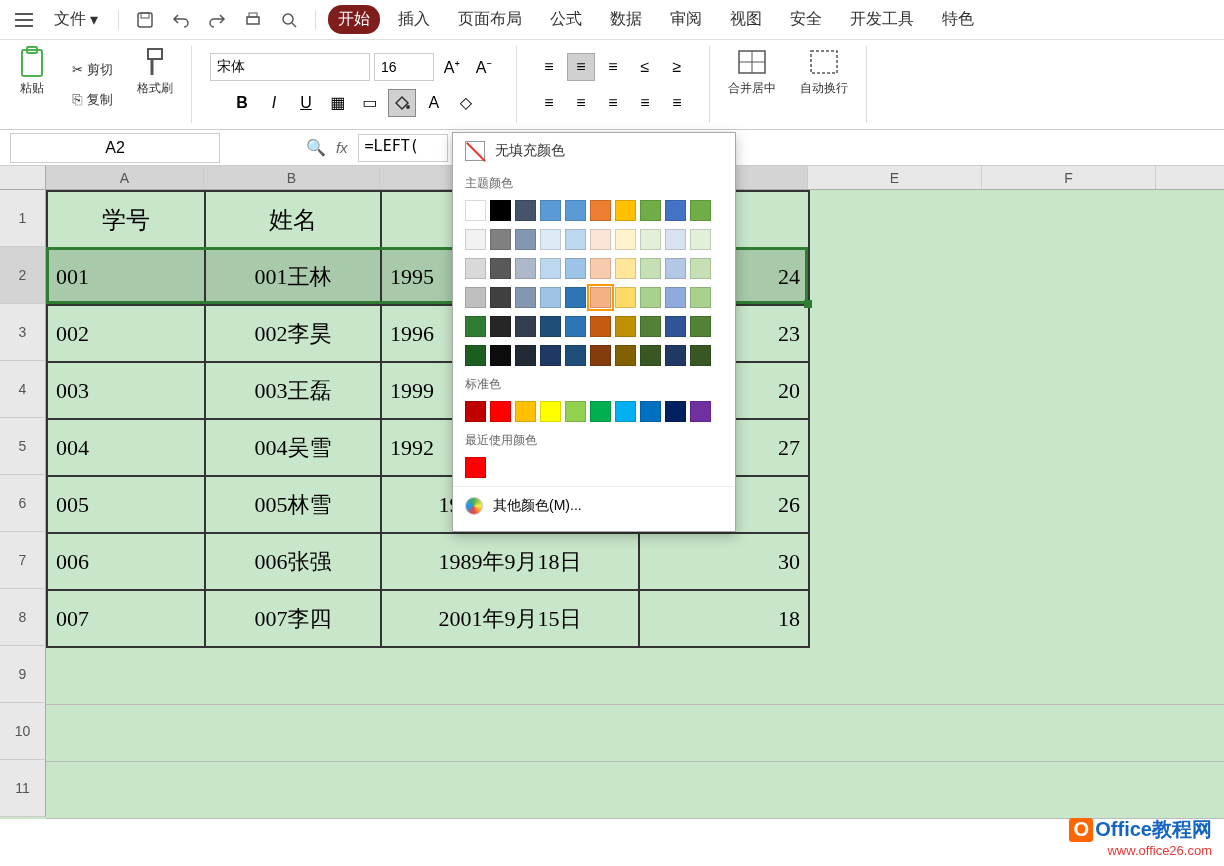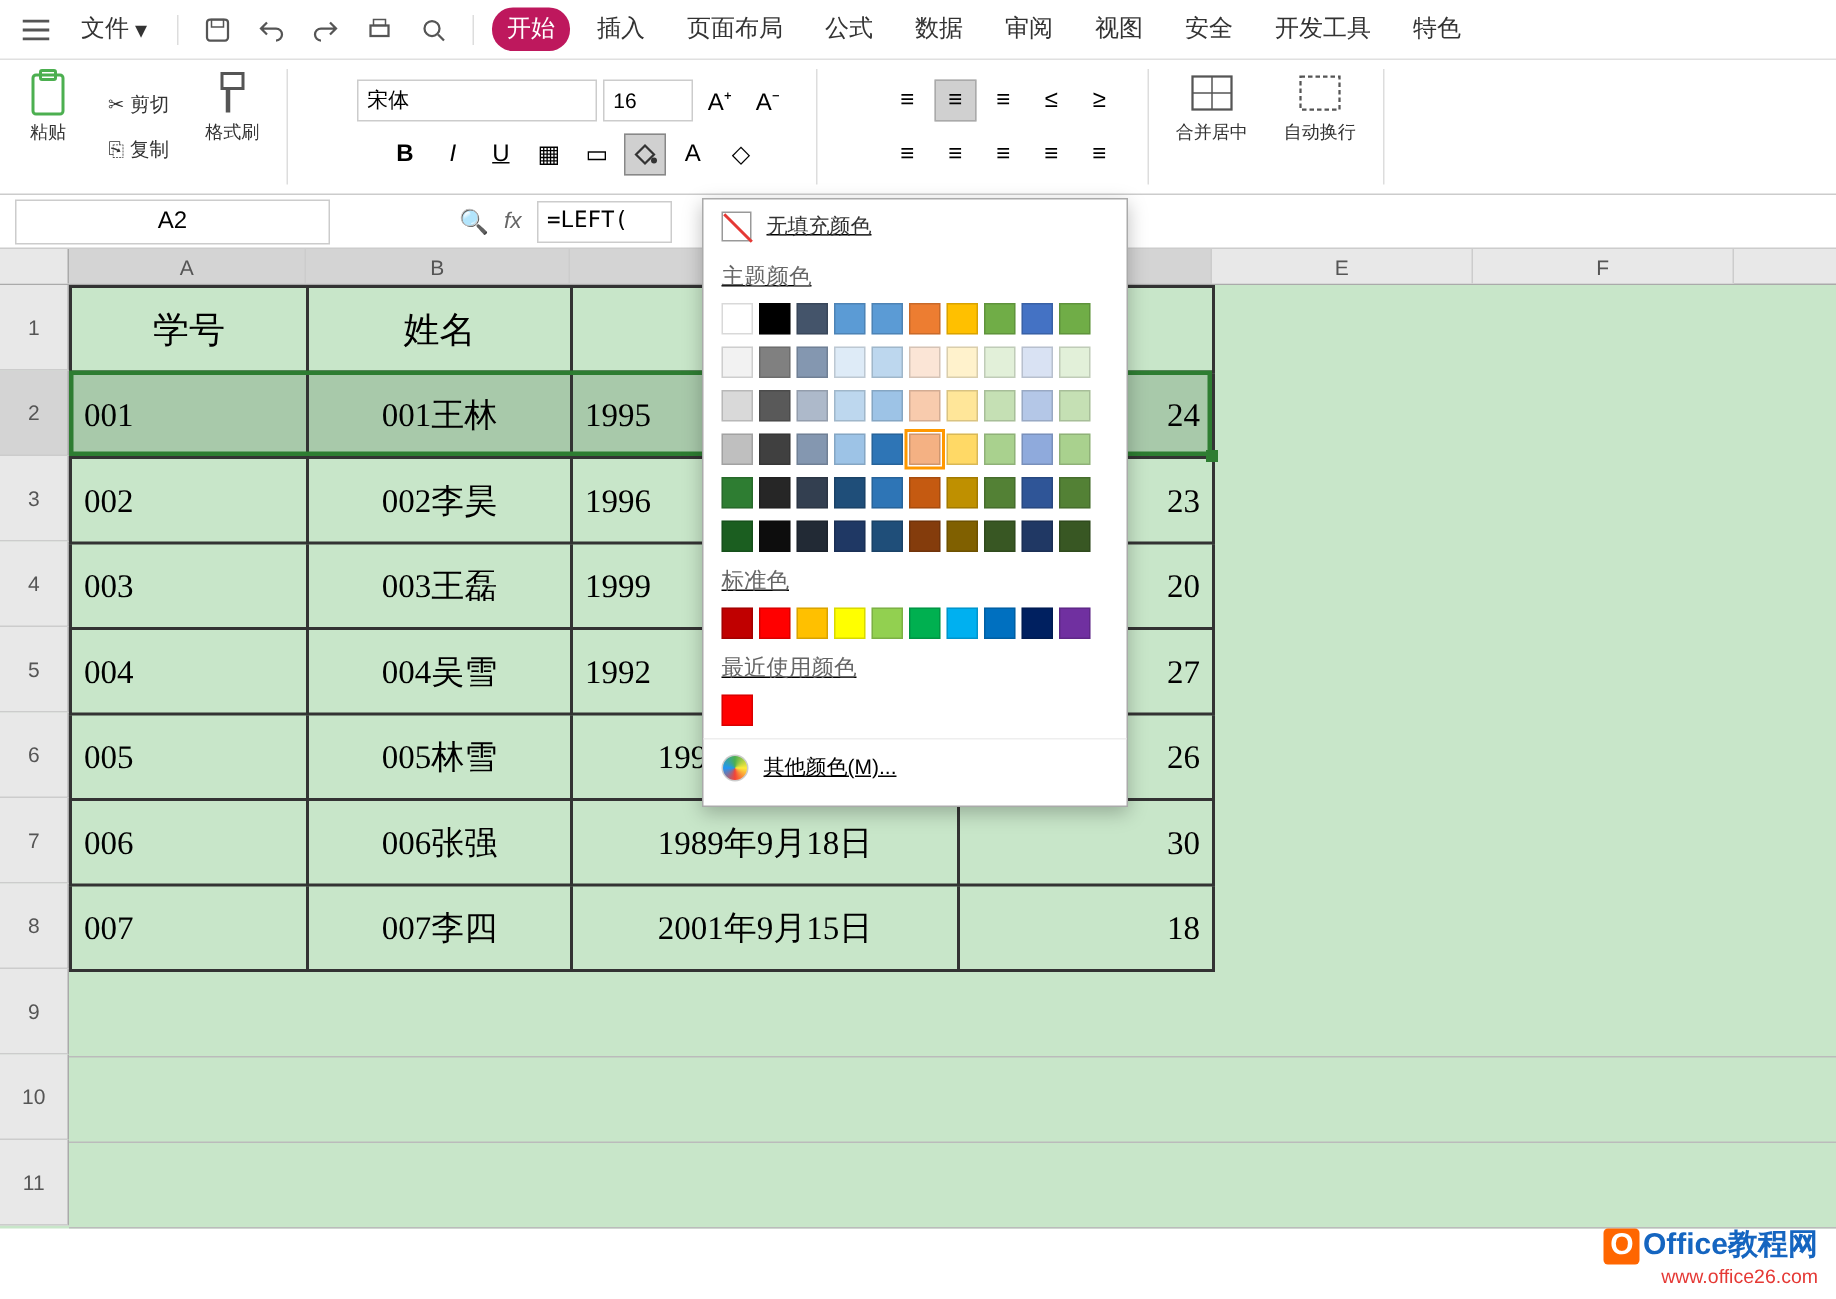--- a/index.html
+++ b/index.html
@@ -3,31 +3,31 @@
   <meta charset="utf-8">
   <style>
     * { margin: 0; padding: 0; box-sizing: border-box; font-family: "Microsoft YaHei", sans-serif; }
     body { background: #fff; width: 1224px; height: 866px; overflow: hidden; position: relative; }
     
     .menubar { display: flex; align-items: center; height: 40px; padding: 0 10px; gap: 8px; border-bottom: 1px solid #e0e0e0; }
     .menubar .icon-btn { width: 28px; height: 28px; display: flex; align-items: center; justify-content: center; color: #555; cursor: pointer; }
     .menubar .file-menu { display: flex; align-items: center; gap: 4px; padding: 2px 8px; color: #333; font-size: 16px; }
     .menubar .sep { width: 1px; height: 20px; background: #ddd; margin: 0 4px; }
     .menubar .tab { padding: 4px 10px; font-size: 16px; color: #333; cursor: pointer; }
-    .menubar .tab.active { background: #be185d; color: #fff; border-radius: 14px; }
+    .menubar .tab.active { background: #7f1d1d; color: #fff; border-radius: 14px; }
     
     .ribbon { display: flex; align-items: stretch; height: 90px; padding: 6px 10px; gap: 12px; border-bottom: 1px solid #ccc; }
     .ribbon-group { display: flex; flex-direction: column; align-items: center; justify-content: space-between; padding: 0 6px; }
     .ribbon-sep { width: 1px; background: #ddd; }
     .ribbon .big-btn { display: flex; flex-direction: column; align-items: center; gap: 2px; font-size: 12px; color: #333; }
     .ribbon .big-btn .ico { width: 32px; height: 32px; display: flex; align-items: center; justify-content: center; }
     .ribbon .small-btn { display: flex; align-items: center; gap: 4px; font-size: 13px; color: #333; height: 24px; }
     .ribbon .font-select { width: 160px; height: 28px; border: 1px solid #ccc; font-size: 14px; padding: 2px 6px; }
     .ribbon .size-select { width: 60px; height: 28px; border: 1px solid #ccc; font-size: 14px; padding: 2px 6px; }
-    .ribbon .font-row { display: flex; gap: 4px; align-items: flex-start; margin-left: 28px; }
+    .ribbon .font-row { display: flex; gap: 4px; align-items: flex-start; }
     .ribbon .fmt-btn { width: 28px; height: 28px; display: flex; align-items: center; justify-content: center; border: 1px solid transparent; cursor: pointer; font-size: 16px; }
     .ribbon .fmt-btn.active { background: #d0d0d0; border-color: #aaa; }
     .ribbon .fill-btn-wrap { background: #d0d0d0; border: 1px solid #888; }
     
     .formula-bar { display: flex; align-items: center; height: 36px; border-bottom: 1px solid #ccc; }
     .name-box { width: 210px; height: 30px; border: 1px solid #ccc; margin: 0 6px 0 10px; text-align: center; font-size: 16px; display: flex; align-items: center; justify-content: center; }
     .fx-zone { display: flex; align-items: center; gap: 10px; margin-left: 80px; }
     .fx-label { font-style: italic; font-size: 15px; color: #666; }
     .formula-input { border: 1px solid #ccc; height: 28px; width: 90px; padding: 2px 6px; font-size: 15px; font-family: monospace; overflow: hidden; }
     
@@ -55,23 +55,23 @@
     .data-table td.ca { width: 158px; }
     .data-table td.cb { width: 176px; text-align: center; }
     .data-table td.cc { width: 258px; text-align: center; }
     .data-table td.cd { width: 170px; text-align: right; }
     .data-table tr.selected td { background: #a8c9aa; }
     .selection-border { position: absolute; border: 3px solid #2e7d32; pointer-events: none; left: 0; top: 57px; width: 762px; height: 57px; }
     .selection-handle { position: absolute; width: 8px; height: 8px; background: #2e7d32; left: 758px; top: 110px; }
     
     .empty-rows .erow { height: 57px; border-bottom: 1px solid #bbb; width: 1178px; }
     
-    .color-popup { position: absolute; left: 468px; top: 132px; width: 284px; background: #fff; border: 1px solid #aaa; box-shadow: 0 4px 12px rgba(0,0,0,0.25); z-index: 100; padding-bottom: 6px; text-decoration: underline; }
+    .color-popup { position: absolute; left: 452px; top: 132px; width: 284px; background: #fff; border: 1px solid #aaa; box-shadow: 0 4px 12px rgba(0,0,0,0.25); z-index: 100; padding-bottom: 6px; }
     .color-popup .row-item { display: flex; align-items: center; gap: 10px; padding: 8px 12px; font-size: 14px; color: #333; cursor: pointer; }
-    .color-popup .section-label { padding: 6px 12px 4px; font-size: 15px; color: #666; }
+    .color-popup .section-label { padding: 6px 12px 4px; font-size: 12px; color: #666; }
     .no-fill-swatch { width: 20px; height: 20px; border: 1px solid #999; position: relative; }
     .no-fill-swatch::after { content: ''; position: absolute; width: 26px; height: 2px; background: #e53935; top: 9px; left: -3px; transform: rotate(45deg); }
     .swatch { width: 21px; height: 21px; cursor: pointer; border: 1px solid rgba(0,0,0,0.15); }
     .swatch.highlighted { outline: 2px solid #ff9800; outline-offset: 1px; }
     .swatch-row { display: flex; gap: 4px; padding: 4px 12px; }
     .more-colors { display: flex; align-items: center; gap: 10px; padding: 10px 12px; font-size: 14px; border-top: 1px solid #eee; margin-top: 4px; cursor: pointer; }
     .color-wheel { width: 18px; height: 18px; border-radius: 50%; background: conic-gradient(#4caf50,#ffeb3b,#f44336,#2196f3,#4caf50); border: 1px solid #ccc; }
     
     .arrow { position: absolute; z-index: 200; }
     

